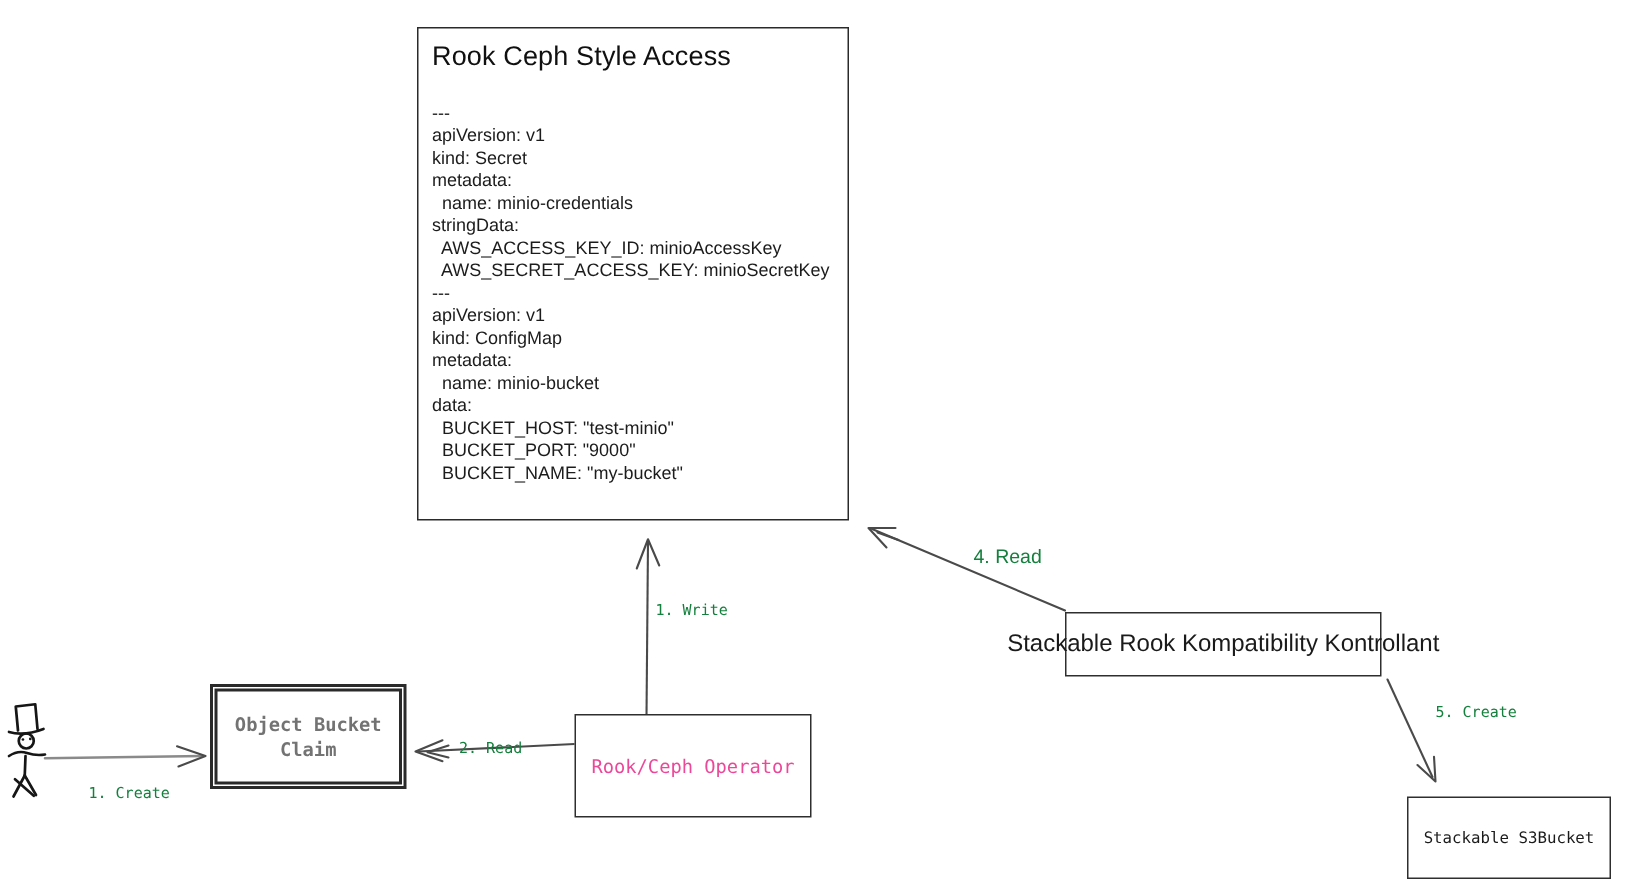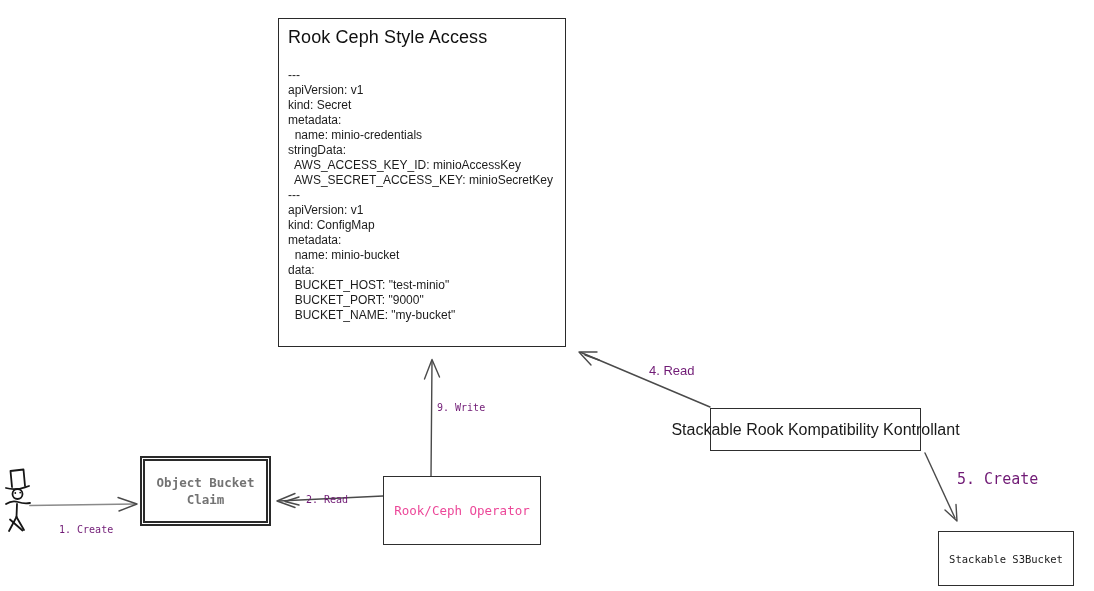--- a/index.html
+++ b/index.html
@@ -28,26 +28,26 @@
     font-family:"DejaVu Sans Mono", monospace; font-weight:bold;
     font-size:12.5px; line-height:17px; color:#737373;
   }
   #node-op  { left:383px; top:476px; width:158px; height:69px;
     font-family:"DejaVu Sans Mono", monospace; font-size:12.5px; color:#ec4899; }
   #node-srkk { left:710px; top:408px; width:211px; height:43px;
     font-size:16px; white-space:nowrap; color:#1a1a1a; }
   #node-s3  { left:938px; top:531px; width:136px; height:55px;
     font-family:"DejaVu Sans Mono", monospace; font-size:10.5px; color:#1a1a1a; }
 
-  .edge-label { position:absolute; color:#701a75; white-space:nowrap; }
+  .edge-label { position:absolute; color:#15803d; white-space:nowrap; }
   #edge-label-1 { left:59px;  top:476px; font-size:10px;margin-top:48px; }
   #edge-label-2 { left:306px; top:473px; font-size:10px;margin-top:21px; }
   #edge-label-3 { left:437px; top:402px; font-size:10px; }
   #edge-label-4 { left:649px; top:363px; font-size:13px; }
-  #edge-label-5 { left:957px; top:470px; font-size:15px; }
+  #edge-label-5 { left:957px; top:470px; font-size:10px; }
 
   svg .stroke { stroke:#4a4a4a; stroke-width:1.4; fill:none; stroke-linecap:round; stroke-linejoin:round; }
   svg .stroke-light { stroke:#8a8a8a; stroke-width:1.7; fill:none; stroke-linecap:round; }
   svg .figure { stroke:#161616; stroke-width:1.8; fill:none; stroke-linecap:round; stroke-linejoin:round; }
 </style>
 </head>
 <body>
 
 <div class="canvas">
 
@@ -126,17 +126,17 @@
   <div id="node-srkk" class="node">
     <span>Stackable Rook Kompatibility Kontrollant</span>
   </div>
 
   <div id="node-s3" class="node">
     <span>Stackable S3Bucket</span>
   </div>
 
   <span id="edge-label-1" class="edge-label mono">1. Create</span>
   <span id="edge-label-2" class="edge-label mono">2. Read</span>
-  <span id="edge-label-3" class="edge-label mono">9. Write</span>
+  <span id="edge-label-3" class="edge-label mono">1. Write</span>
   <span id="edge-label-4" class="edge-label">4. Read</span>
   <span id="edge-label-5" class="edge-label mono">5. Create</span>
 
 </div>
 
 </body></html>

